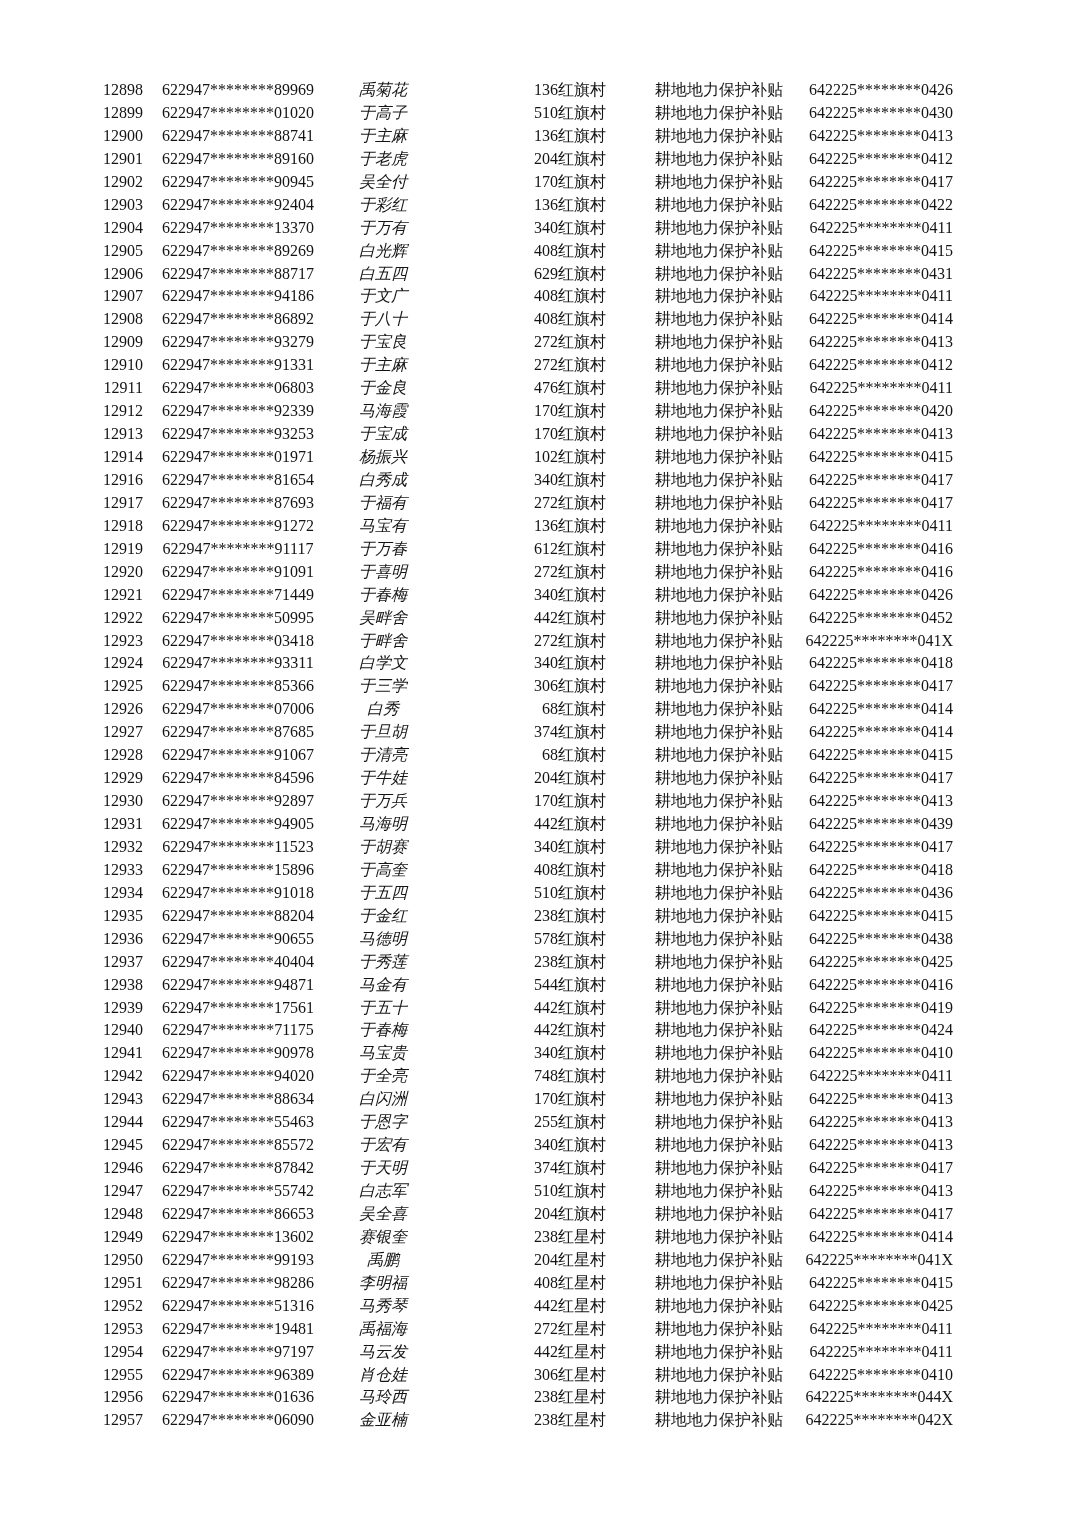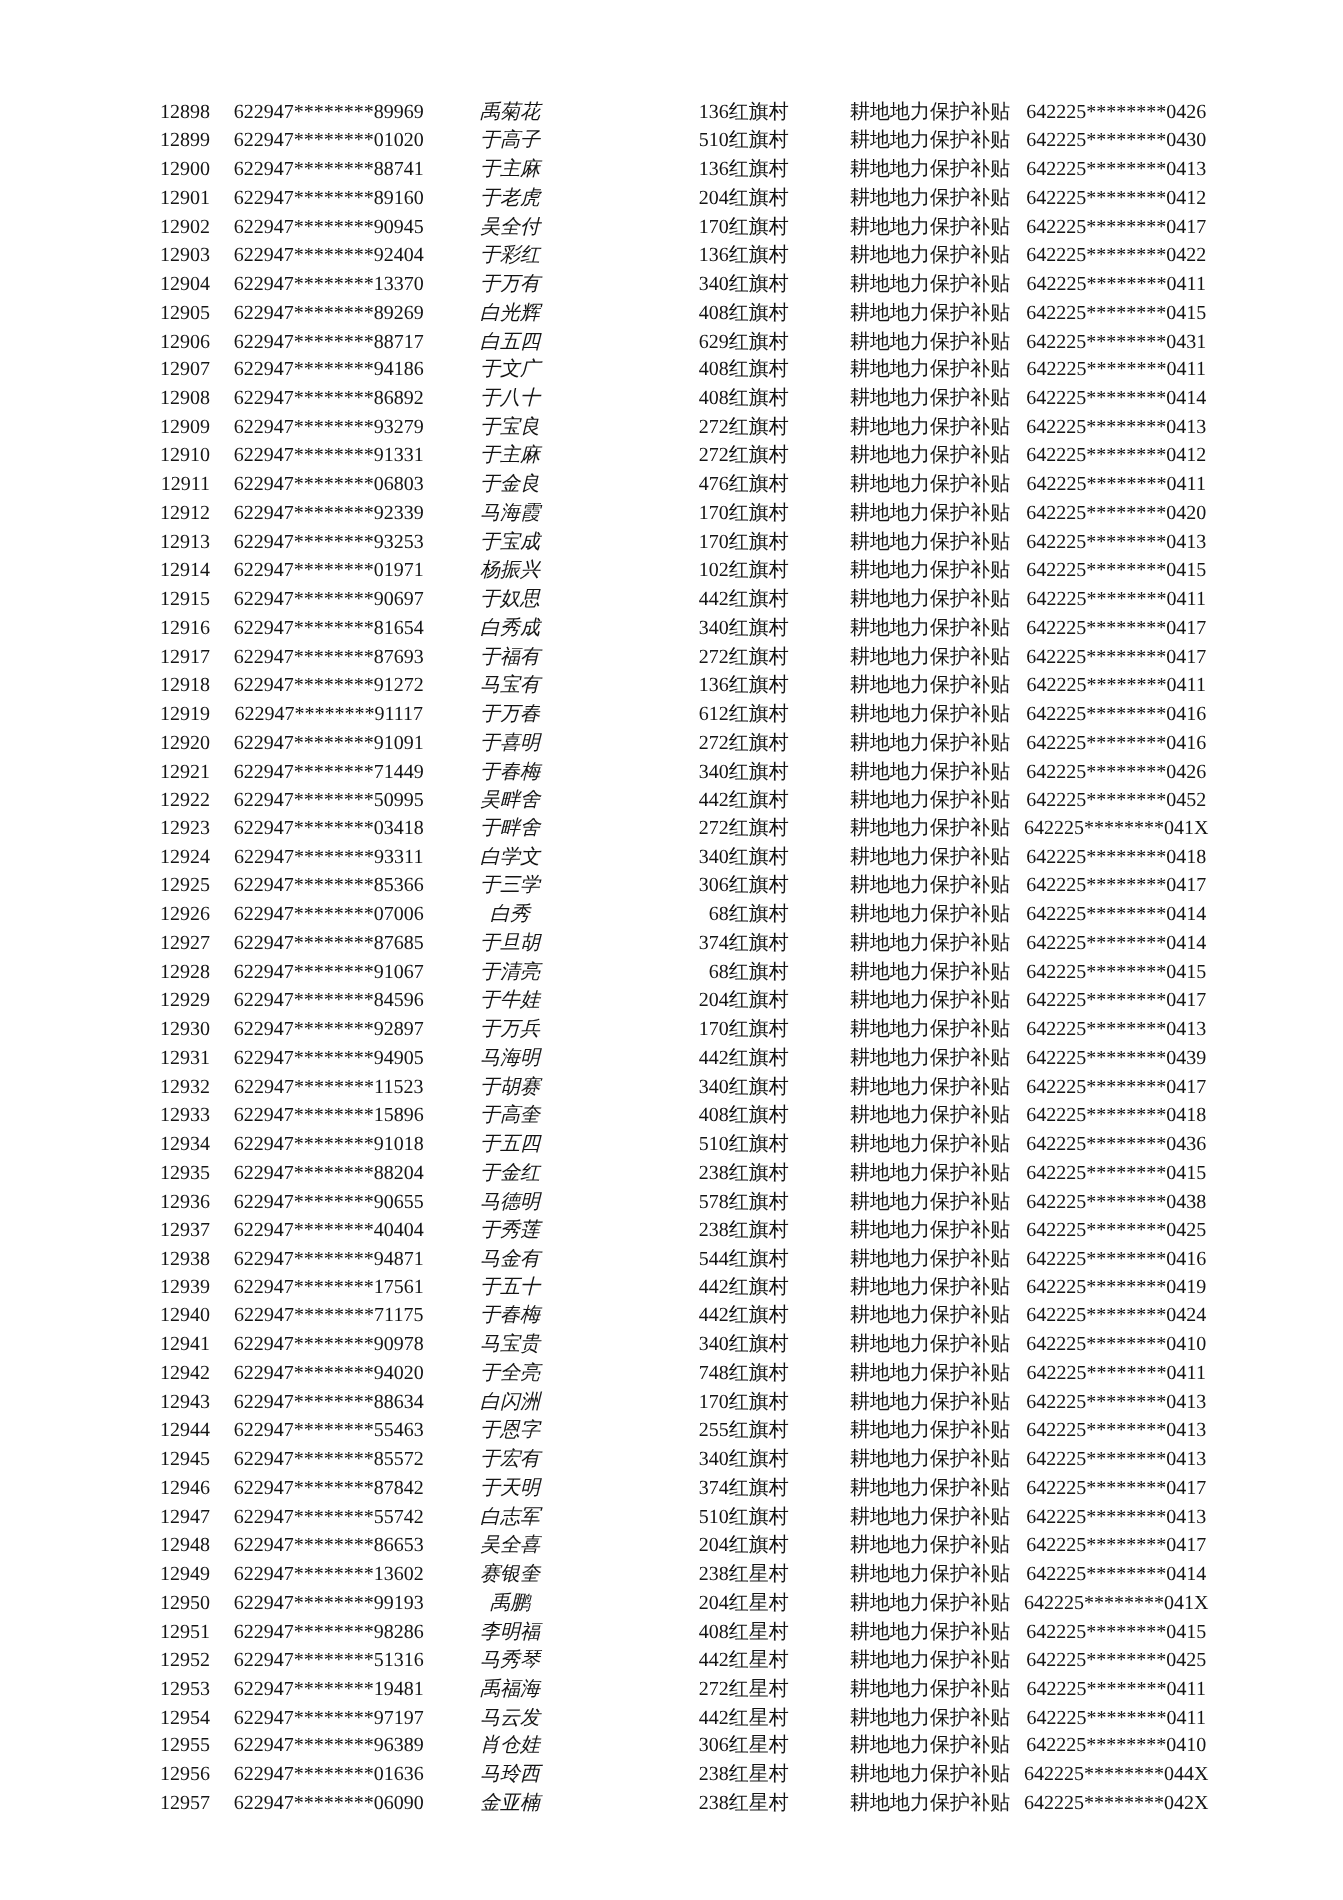--- a/index.html
+++ b/index.html
@@ -11,21 +11,21 @@
     width: 1074px;
     height: 1520px;
     position: relative;
     overflow: hidden;
     font-family: "Liberation Serif", "DejaVu Serif", serif;
     color: #141414;
   }
   .page {
     position: absolute;
     top: 79px;
-    left: 108px;
+    left: 83px;
   }
   table.subsidy {
     border-collapse: collapse;
     table-layout: fixed;
     width: 870px;
     border: none;
   }
   table.subsidy td {
     padding: 0;
     margin: 0;
@@ -36,21 +36,21 @@
     white-space: nowrap;
     overflow: visible;
     font-weight: 400;
   }
   td.c0 { text-align: right;  padding-right: 10px; }
   td.c1 { text-align: center;   padding-left: 5px; }
   td.c2 { text-align: center; font-style: italic; }
   td.c3 { text-align: right; padding-left: 7px; }
   td.c4 { }
   td.c5 { text-align: right; }
-  td.c6 { text-align: center; }
+  td.c6 { text-align: right; }
   col.w0 { width: 60px; }
   col.w1 { width: 190px; }
   col.w2 { width: 100px; }
   col.w3 { width: 125px; }
   col.w4 { width: 45px; }
   col.w5 { width: 180px; }
   col.w6 { width: 170px; }
 </style>
 </head>
 <body>
@@ -214,29 +214,20 @@
         <tr>
           <td class="c0">12914</td>
           <td class="c1">622947********01971</td>
           <td class="c2">杨振兴</td>
           <td class="c3">102</td>
           <td class="c4">红旗村</td>
           <td class="c5">耕地地力保护补贴</td>
           <td class="c6">642225********0415</td>
         </tr>
         <tr>
-          <td class="c0">12915</td>
-          <td class="c1">622947********90697</td>
-          <td class="c2">于奴思</td>
-          <td class="c3">442</td>
-          <td class="c4">红旗村</td>
-          <td class="c5">耕地地力保护补贴</td>
-          <td class="c6">642225********0411</td>
-        </tr>
-        <tr>
           <td class="c0">12916</td>
           <td class="c1">622947********81654</td>
           <td class="c2">白秀成</td>
           <td class="c3">340</td>
           <td class="c4">红旗村</td>
           <td class="c5">耕地地力保护补贴</td>
           <td class="c6">642225********0417</td>
         </tr>
         <tr>
           <td class="c0">12917</td>

